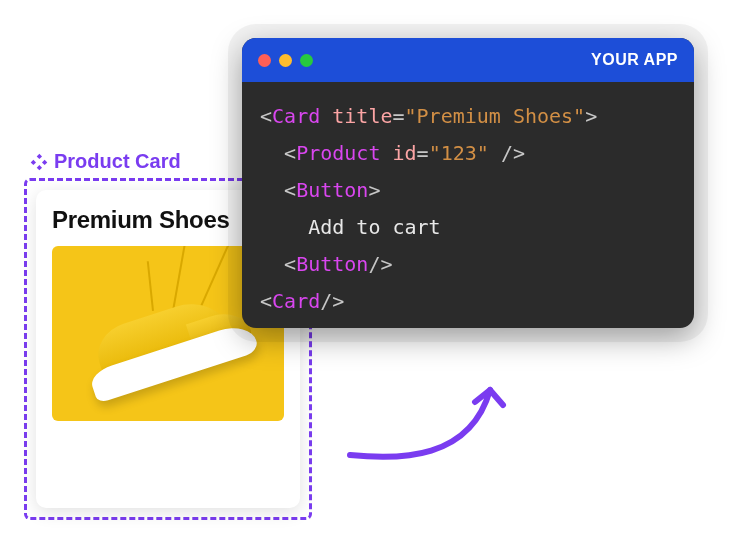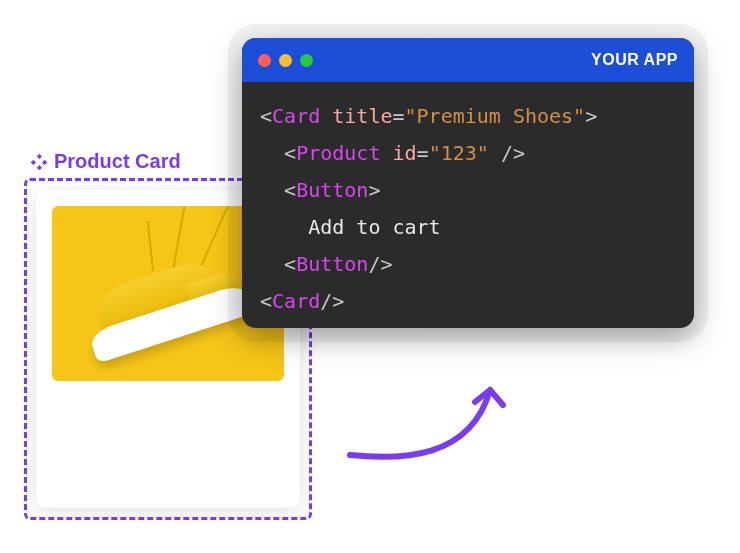--- a/index.html
+++ b/index.html
@@ -200,20 +200,21 @@
       <rect x="10" y="17" width="5" height="5" transform="rotate(45 12.5 19.5)"></rect>
       <rect x="2" y="10" width="5" height="5" transform="rotate(45 4.5 12.5)"></rect>
       <rect x="17" y="10" width="5" height="5" transform="rotate(45 19.5 12.5)"></rect>
     </g>
   </svg>
   <span>Product Card</span>
 </div>
 <div class="dashed-frame"></div>
 
 <div class="product-card">
+  <div class="product-title">Premium Shoes</div>
   <div class="product-image" aria-label="yellow-sneaker">
     <span class="lace l1"></span>
     <span class="lace l2"></span>
     <span class="lace l3"></span>
     <div class="shoe">
       <div class="upper"></div>
       <div class="toe"></div>
       <div class="sole"></div>
     </div>
   </div>

